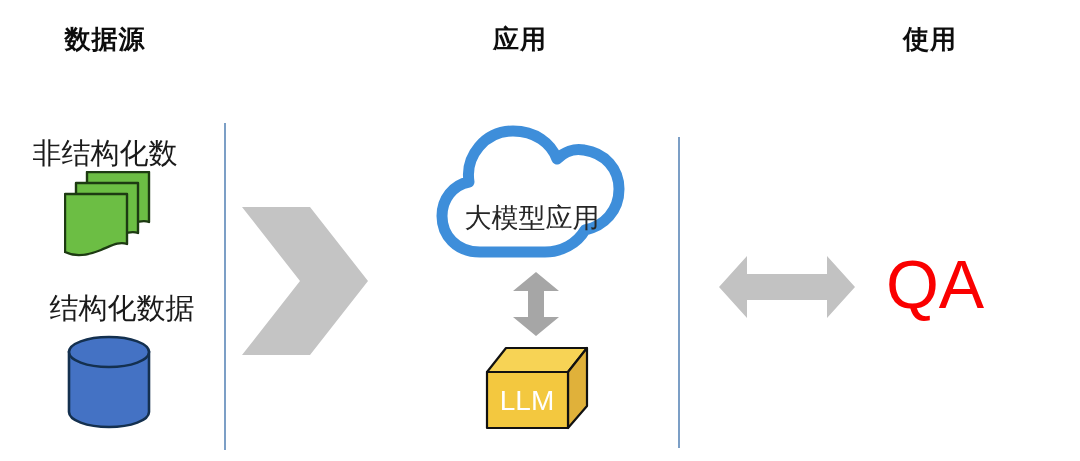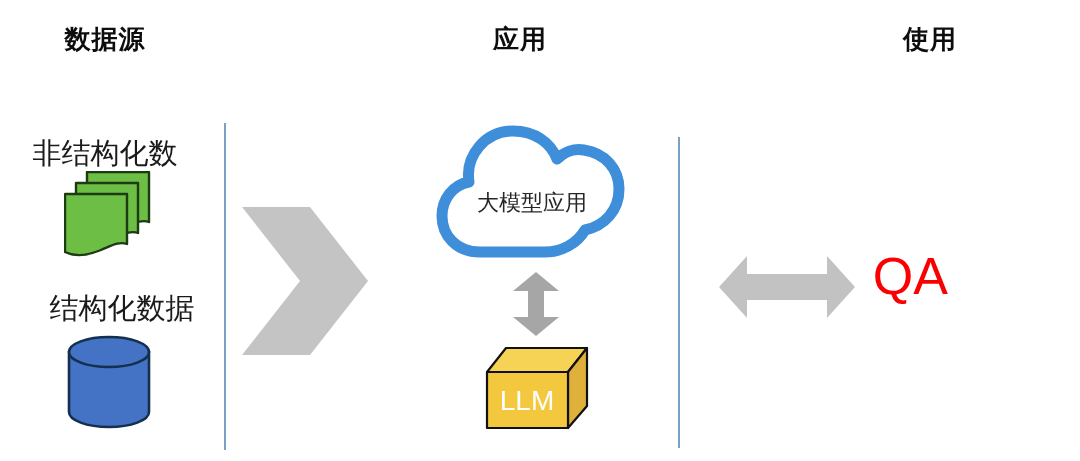--- a/index.html
+++ b/index.html
@@ -39,33 +39,33 @@
     font-size: 29px;
     font-weight: 500;
     color: #1a1a1a;
     text-align: center;
   }
   .lbl-unstructured { left: 20px; top: 134px; width: 170px; }
   .lbl-structured   { left: 34px; top: 289px; width: 176px; }
 
   
   .cloud-label {
-    left: 446px; top: 188px; width: 172px;
-    font-size: 22px;
+    left: 446px; top: 200px; width: 172px;
+    font-size: 27px;
     color: #262626;
     text-align: center;
   }
 
   
   .qa-label {
-    left: 818px; top: 250px; width: 130px;
-    font-size: 52px;
+    left: 870px; top: 250px; width: 130px;
+    font-size: 68px;
     font-weight: 400;
     color: #fa0000;
-    text-align: right;
+    text-align: center;
     line-height: 1.0;
   }
 
   
   .icon-docs     { left: 64px;  top: 171px; }
   .icon-cylinder { left: 67px;  top: 335px; }
   .icon-chevron  { left: 242px; top: 207px; }
   .icon-cloud    { left: 436px; top: 118px; }
   .icon-varrow   { left: 513px; top: 272px; }
   .icon-llmbox   { left: 484px; top: 344px; }

